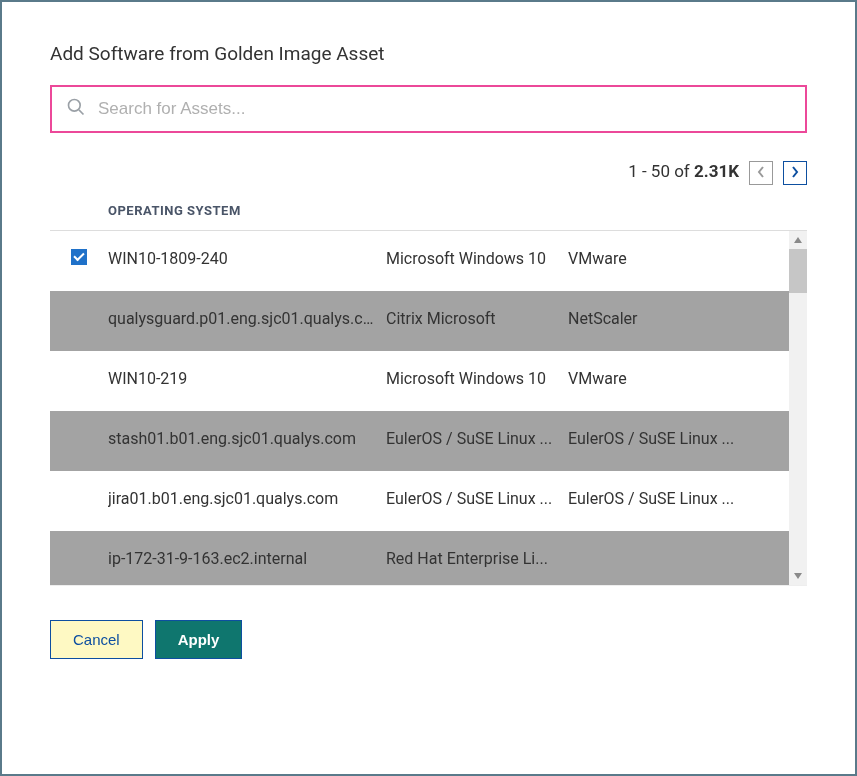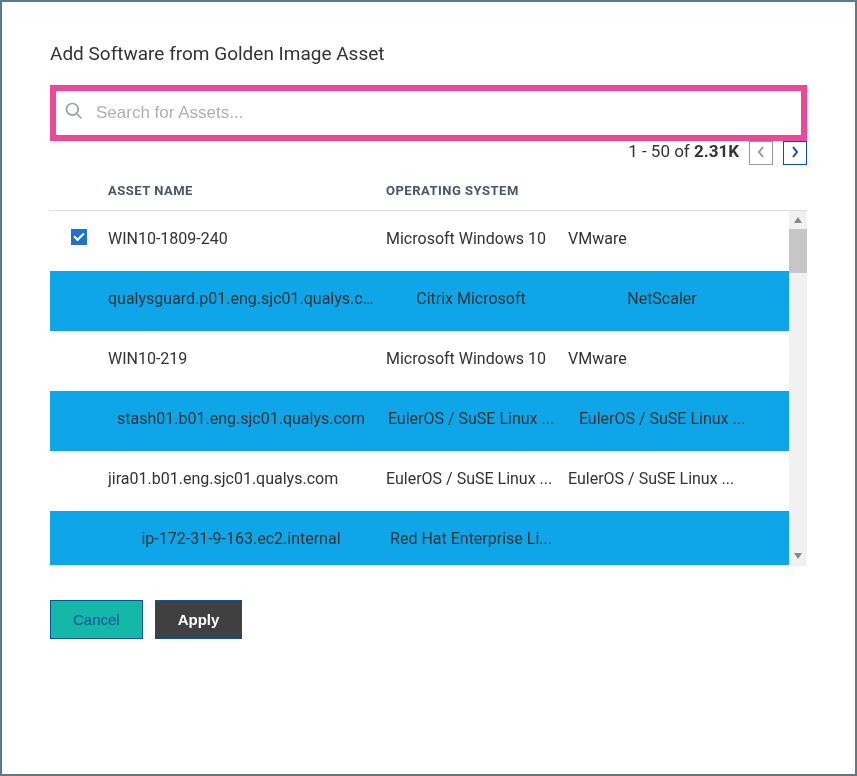--- a/index.html
+++ b/index.html
@@ -17,24 +17,25 @@
     display: flex;
     flex-direction: column;
   }
   .dialog-title {
     font-size: 19px;
     font-weight: 400;
     color: #333;
     margin-bottom: 20px;
   }
   .search-box {
-    border: 6px solid #ec4899;
-    display: flex;
-    align-items: center;
-    padding: 10px 8px;
+    border: 2px solid #ec4899;
+    display: flex;
+    align-items: center;
+    padding: 10px 14px;
+    margin-bottom: 28px;
   }
   .search-box svg {
     width: 20px;
     height: 20px;
     margin-right: 12px;
     flex-shrink: 0;
   }
   .search-box input {
     border: none;
     outline: none;
@@ -123,22 +124,21 @@
   .rows {
     position: relative;
   }
   .table-row {
     display: flex;
     align-items: flex-start;
     padding: 18px 0;
     min-height: 60px;
   }
   .table-row.stripe {
-    background: #0ea5e9;
-    text-align: center;
+    background: #a3a3a3;
   }
   .table-row .col {
     font-size: 16px;
     color: #333;
     white-space: nowrap;
     overflow: hidden;
     text-overflow: ellipsis;
   }
   .checkbox {
     width: 16px;
@@ -193,26 +193,26 @@
     gap: 12px;
     margin-top: 34px;
   }
   .btn {
     padding: 10px 22px;
     font-size: 15px;
     cursor: pointer;
     border: 1px solid transparent;
   }
   .btn-secondary {
-    background: #14b8a6;
+    background: #fef9c3;
     border-color: #0d4fa0;
     color: #0d4fa0;
   }
   .btn-primary {
-    background: #404040;
+    background: #0f766e;
     border-color: #0d4fa0;
     color: #fff;
     font-weight: 600;
   }
 </style>
 </head>
 <body>
 
 <h1 class="dialog-title">Add Software from Golden Image Asset</h1>
 
@@ -242,21 +242,20 @@
       <svg viewBox="0 0 10 14" fill="none" stroke="currentColor" stroke-width="2">
           <polyline points="3,2 7,7 3,12"></polyline>
         </svg>
     </span>
   </button>
 </div>
 
 <div class="table-container">
   <div class="table-header">
     <div class="col col-check"></div>
-    <div class="col col-asset">ASSET NAME</div>
     <div class="col col-os">OPERATING SYSTEM</div>
   </div>
 
   <div class="scroll-area">
     <div class="rows" id="rows">
         <div class="table-row">
           <div class="col col-check">
             <span class="checkbox checked"></span>
           </div>
           <div class="col col-asset">WIN10-1809-240</div>

